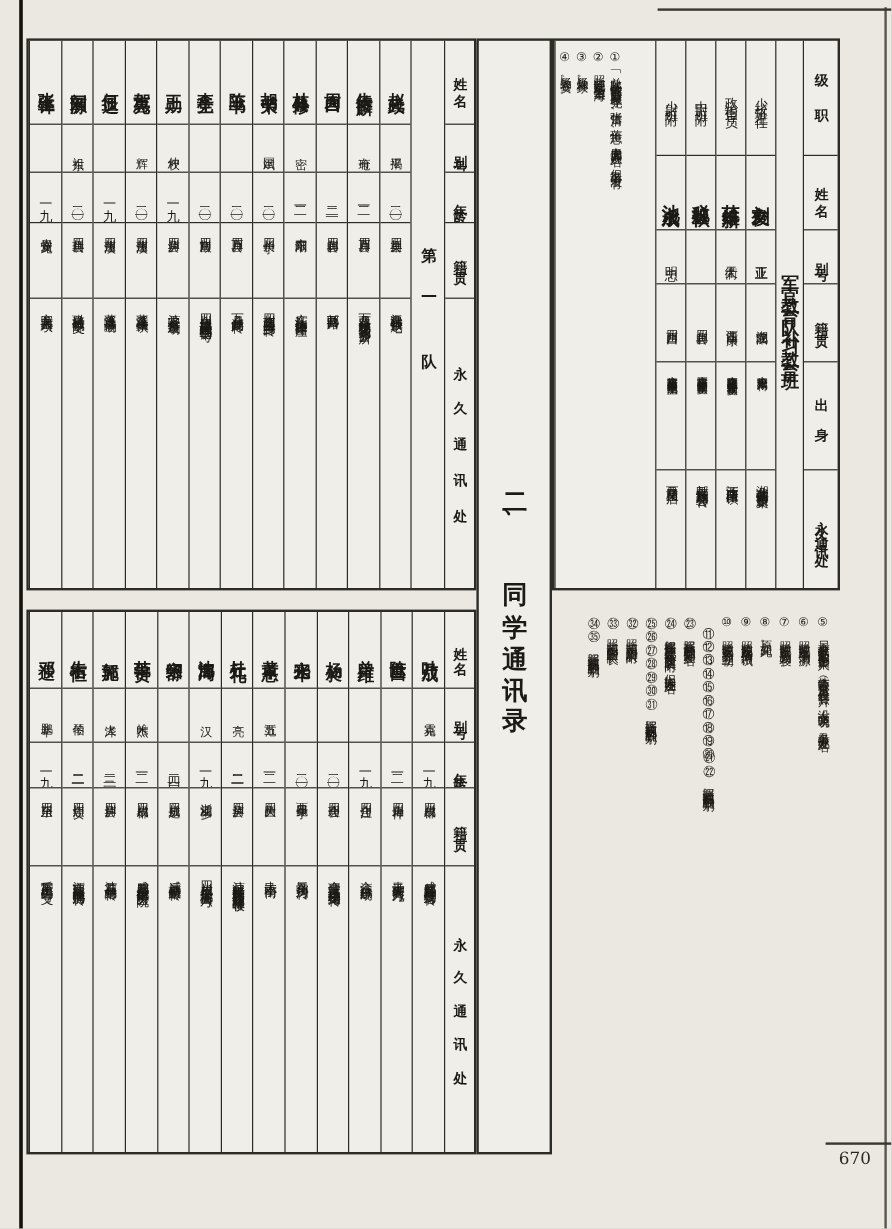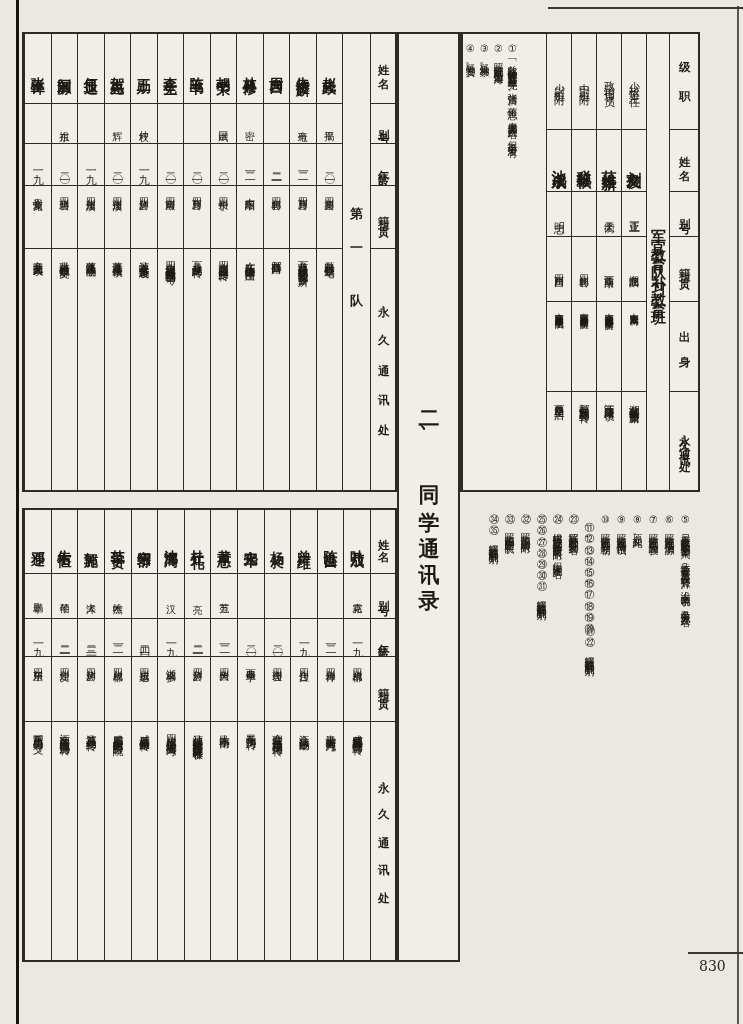--- a/index.html
+++ b/index.html
@@ -691,15 +691,15 @@
       <div>⑪⑫⑬⑭⑮⑯⑰⑱⑲⑳㉑㉒据照片说明补录的职别。</div>
       <div>㉓据照片补录的职别和姓名。</div>
       <div>㉔根据照片此处还有一名少尉区队附，但未注明姓名。</div>
       <div>㉕㉖㉗㉘㉙㉚㉛据照片说明补录的职别。</div>
       <div>㉜照片说明为上尉队附。</div>
       <div>㉝照片说明为中尉区队长。</div>
       <div>㉞㉟据照片说明补录的职别。</div>
     </div>
 
   <div class="pgline"></div>
-  <div class="pgnum">830</div>
+  <div class="pgnum">670</div>
 
 </div>
 
 </body></html>

